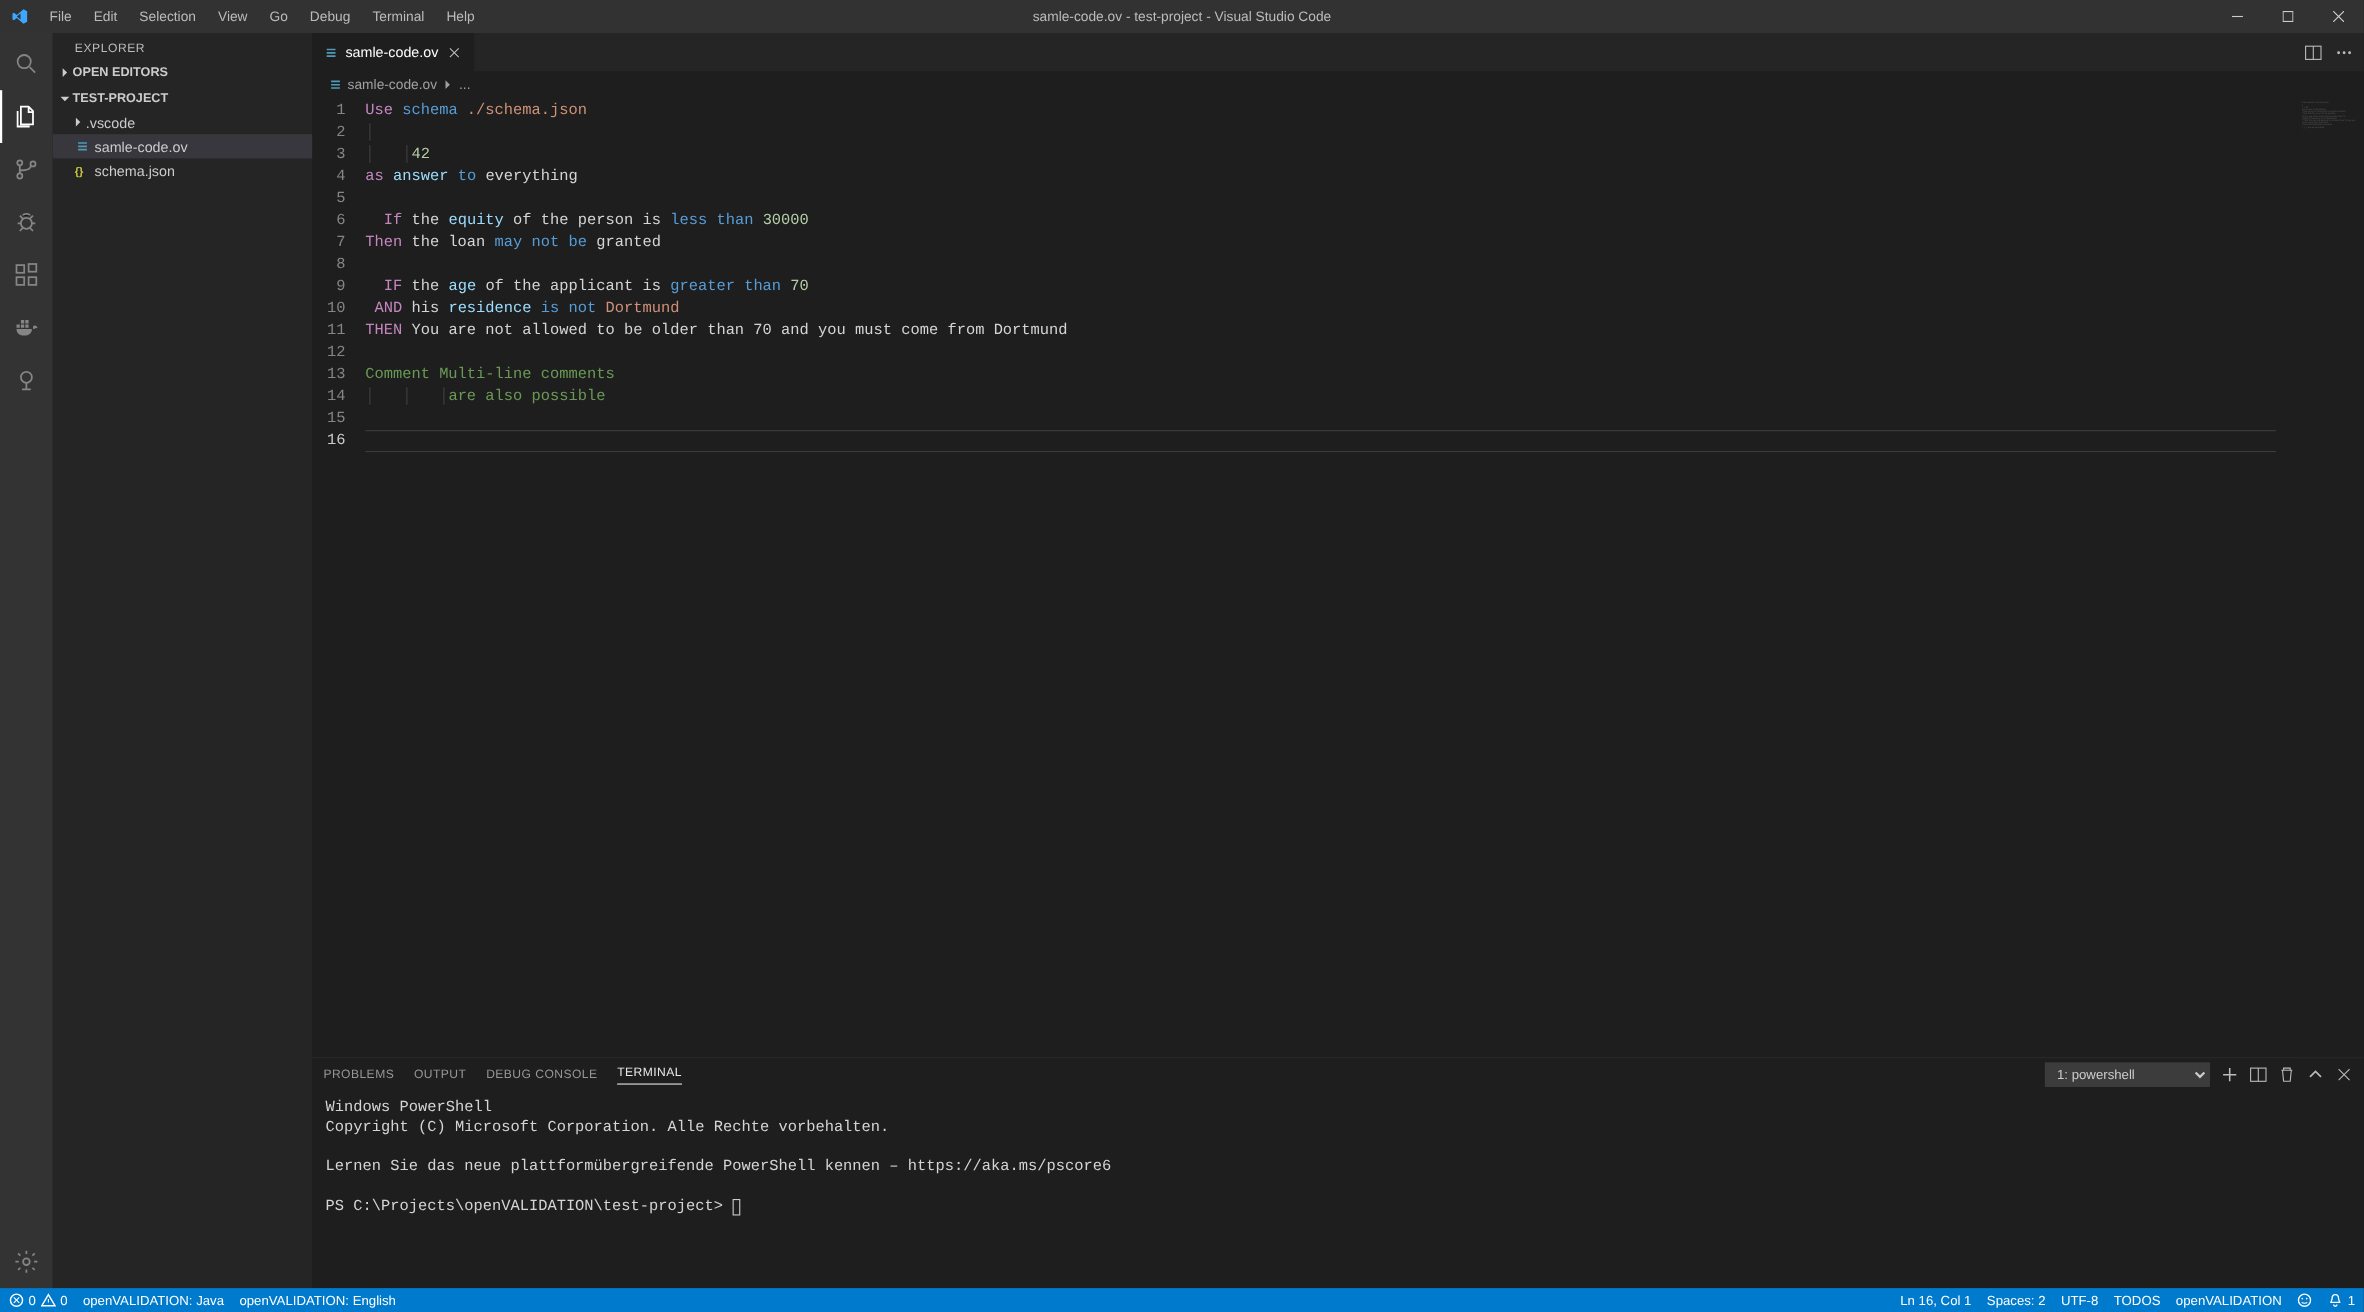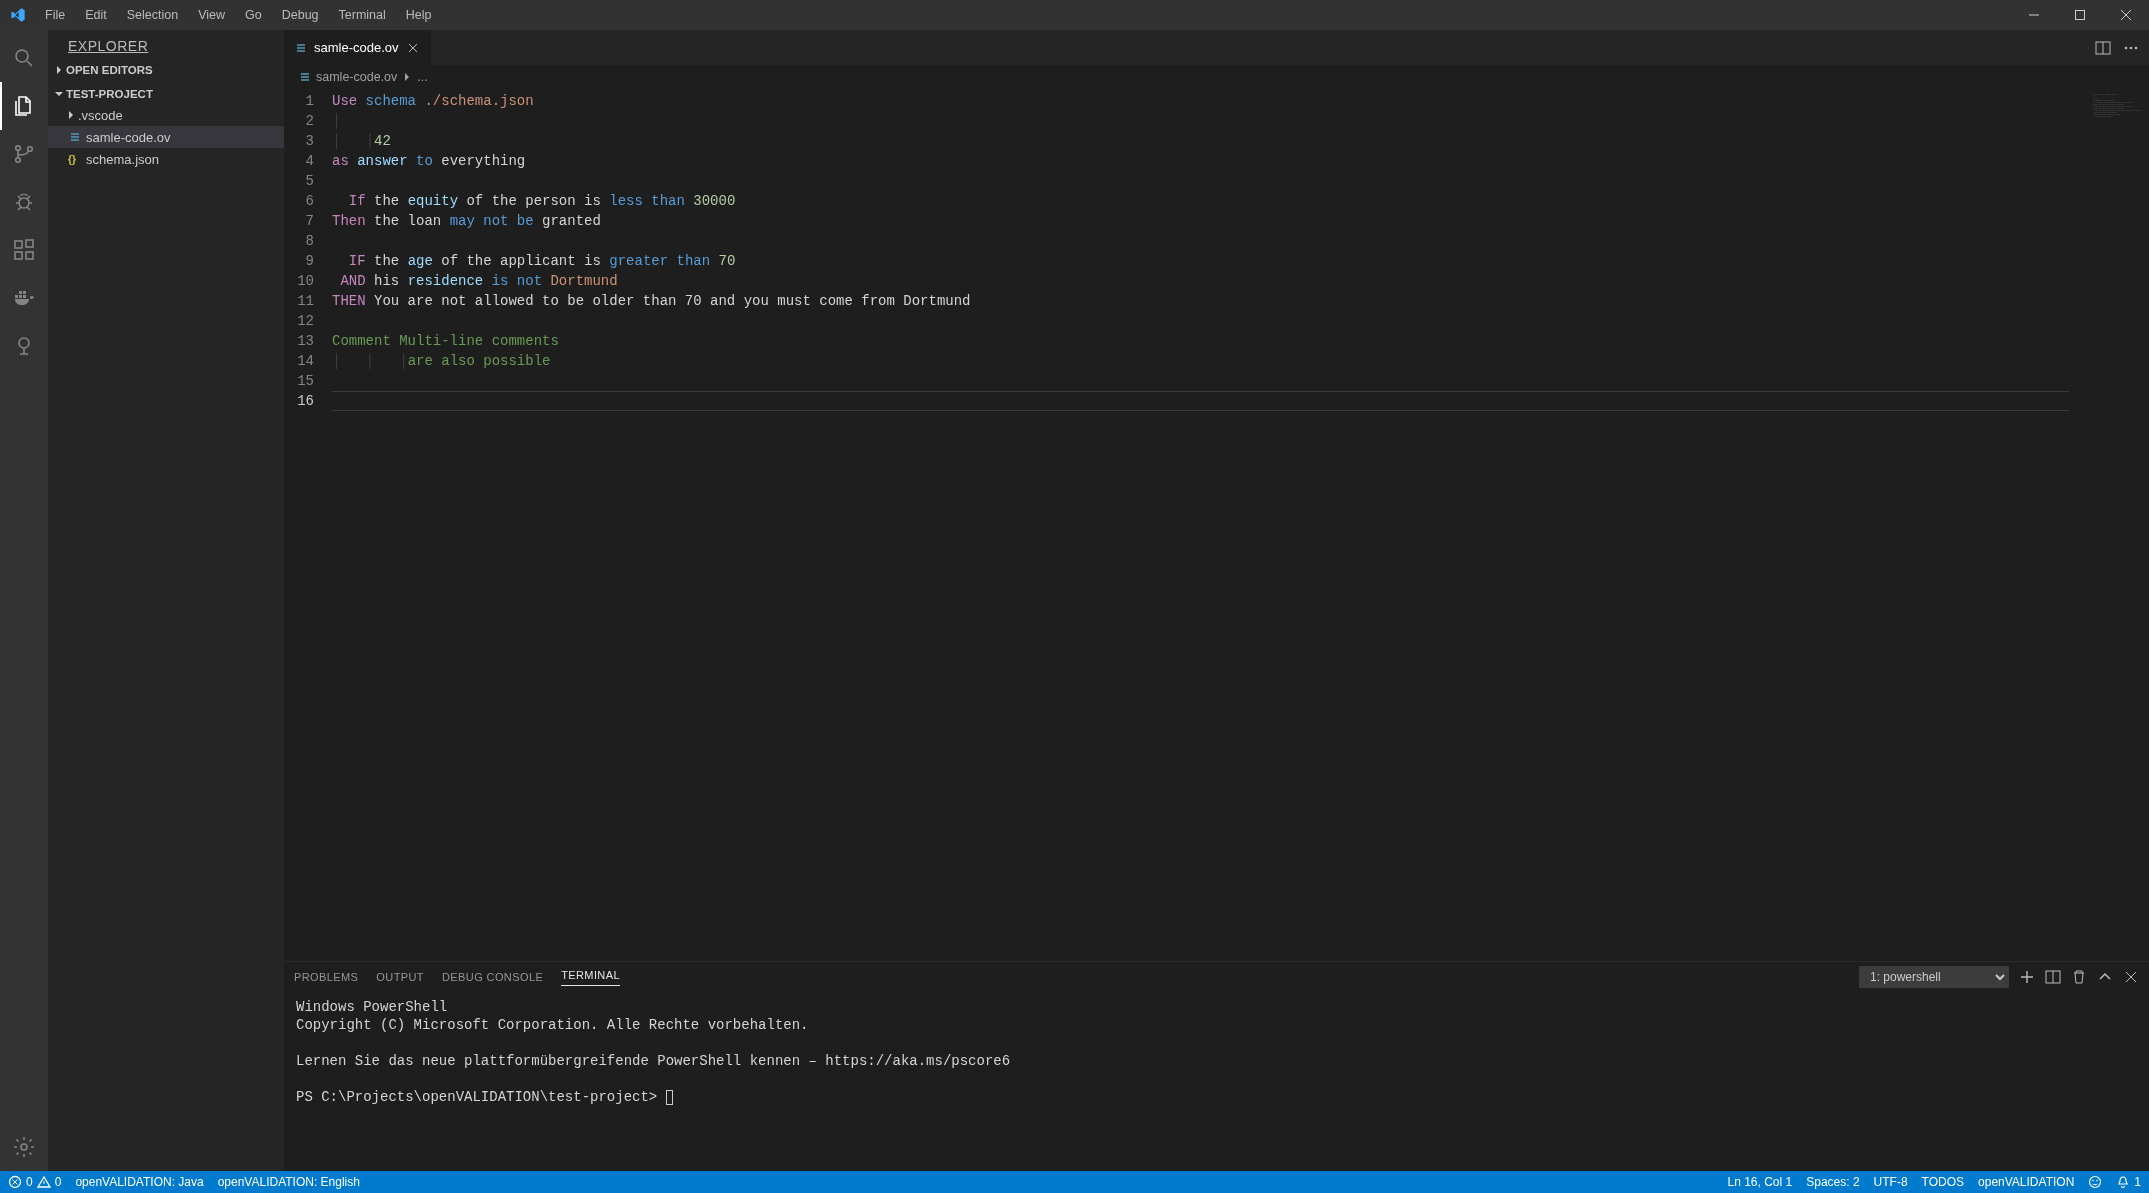--- a/index.html
+++ b/index.html
@@ -90,23 +90,22 @@
   .sidebar {
     width: 236px;
     background: #252526;
     display: flex;
     flex-direction: column;
     font-size: 12px;
   }
   .sidebar-title {
     padding: 8px 16px 4px 20px;
     color: #bbbbbb;
-    font-size: 14px;
+    font-size: 11px;
     letter-spacing: 0.5px;
-    text-decoration: underline;
   }
   .side-section {
     padding: 2px 0;
     color: #cccccc;
     font-size: 11.5px;
     font-weight: 600;
   }
   .side-section .hdr {
     display: flex;
     align-items: center;
@@ -326,20 +325,21 @@
   <div class="menus" id="menu-bar">
       <div class="menu-item">File</div>
       <div class="menu-item">Edit</div>
       <div class="menu-item">Selection</div>
       <div class="menu-item">View</div>
       <div class="menu-item">Go</div>
       <div class="menu-item">Debug</div>
       <div class="menu-item">Terminal</div>
       <div class="menu-item">Help</div>
     </div>
+  <div class="title-center">samle-code.ov - test-project - Visual Studio Code</div>
   <div class="win-controls">
     <div class="win-btn">
       <svg width="10" height="10" viewBox="0 0 10 10">
           <path stroke="#cccccc" d="M0 5h10"></path>
         </svg>
     </div>
     <div class="win-btn">
       <svg width="10" height="10" viewBox="0 0 10 10">
           <rect x="0.5" y="0.5" width="9" height="9" fill="none" stroke="#cccccc"></rect>
         </svg>

